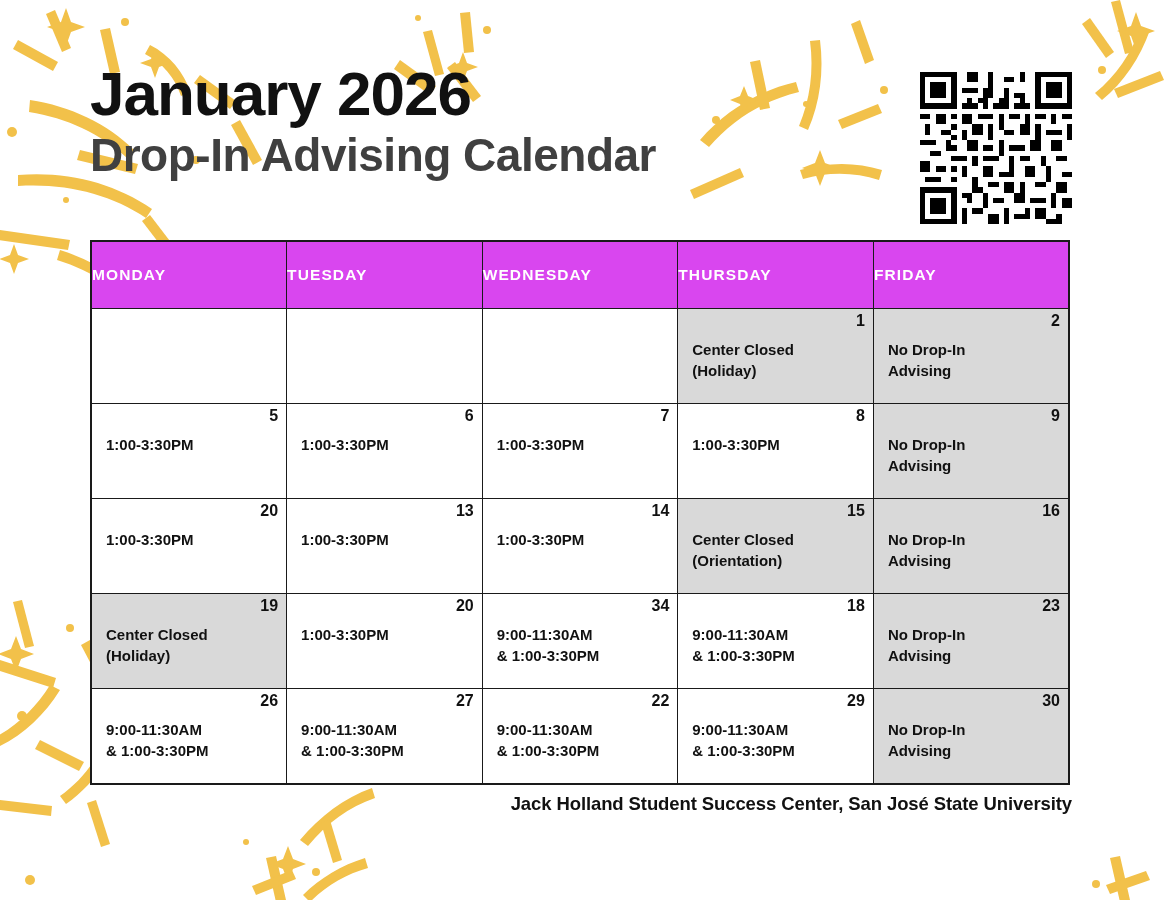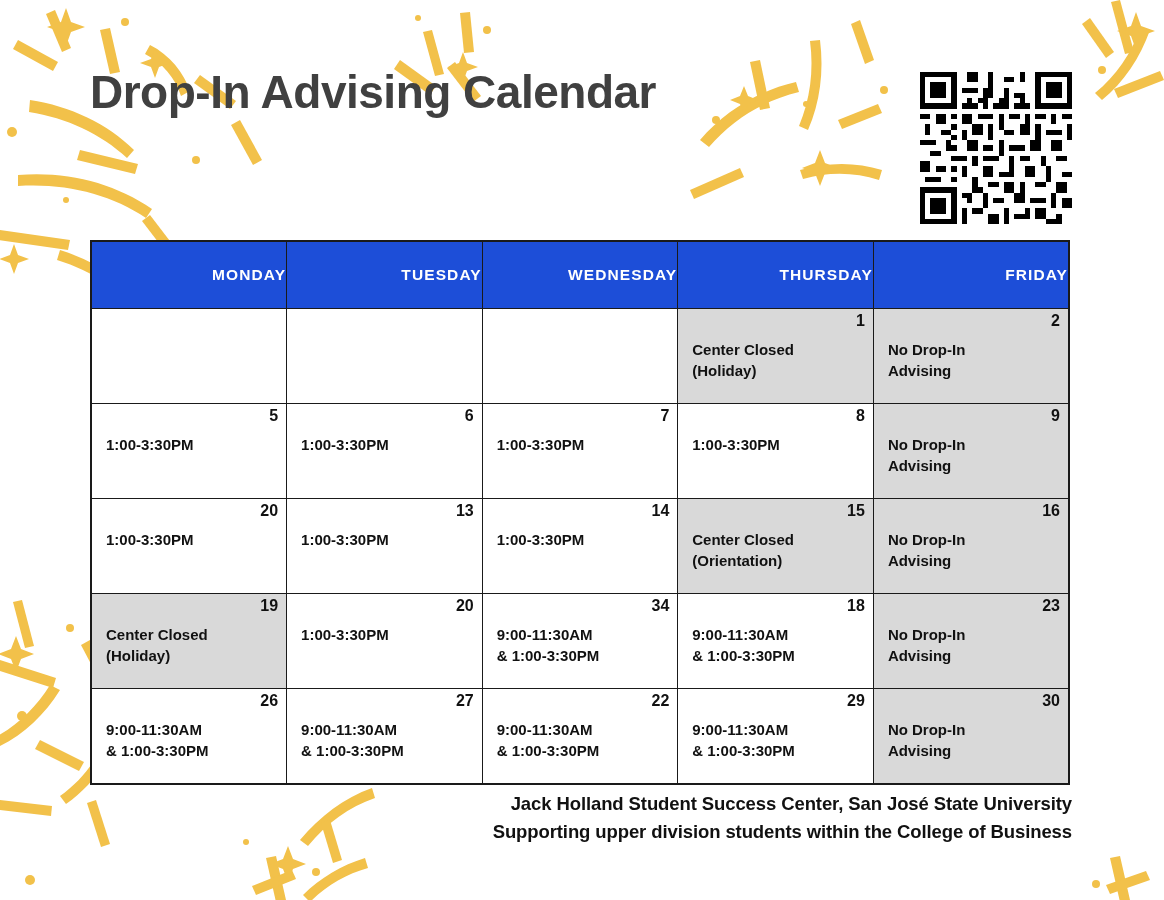--- a/index.html
+++ b/index.html
@@ -75,27 +75,27 @@
     border: 2px solid #1a1a1a;
     border-collapse: collapse;
     table-layout: fixed;
   }
   .calendar th, .calendar td {
     border: 1.5px solid #1a1a1a;
     padding: 0;
     vertical-align: top;
   }
   .calendar thead th {
-    background: #1d4ed8;
+    background: #d946ef;
     color: #ffffff;
     height: 66px;
     font-size: 15.5px;
     font-weight: bold;
     letter-spacing: 1.1px;
-    text-align: right;
+    text-align: left;
     vertical-align: middle;
   }
   .calendar td {
     height: 94px;
     position: relative;
     background: #ffffff;
   }
   .calendar td.shaded {
     background: #d9d9d9;
   }
@@ -216,20 +216,21 @@
 
     <path d="M1120 856 l10 44 -10 2 -10 -44z"></path>
     <path d="M1150 880 l-40 14 -4 -9 40 -14z"></path>
     <circle cx="1096" cy="884" r="4"></circle>
   </g>
 </svg>
 
 <div class="page">
 
   <div class="title-block">
+    <div class="title-main">January 2026</div>
     <div class="title-sub">Drop-In Advising Calendar</div>
   </div>
 
   <svg class="qr" viewBox="0 0 29 29" shape-rendering="crispEdges">
     <rect width="29" height="29" fill="#ffffff"></rect>
     <g fill="#000000">
 
       <rect x="0" y="0" width="7" height="1"></rect>
         <rect x="0" y="6" width="7" height="1"></rect>
       <rect x="0" y="0" width="1" height="7"></rect>
@@ -485,16 +486,15 @@
           <span class="daynum">30</span>
           <span class="cell-body">No Drop-In
 Advising</span>
         </td>
       </tr>
     </tbody>
   </table>
 
   <div class="footer">
     <div class="footer-line">Jack Holland Student Success Center,  San José State University</div>
-    <div class="footer-line">Supporting upper division students within the College of Business</div>
   </div>
 
 </div>
 
 </body></html>

